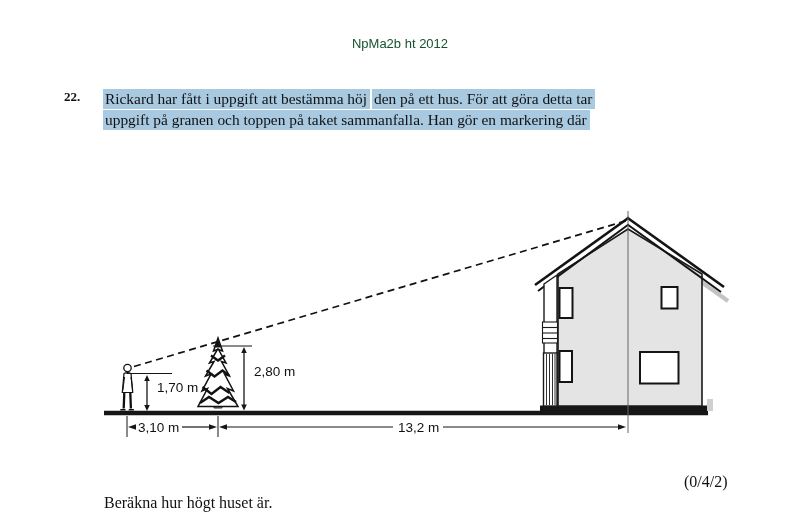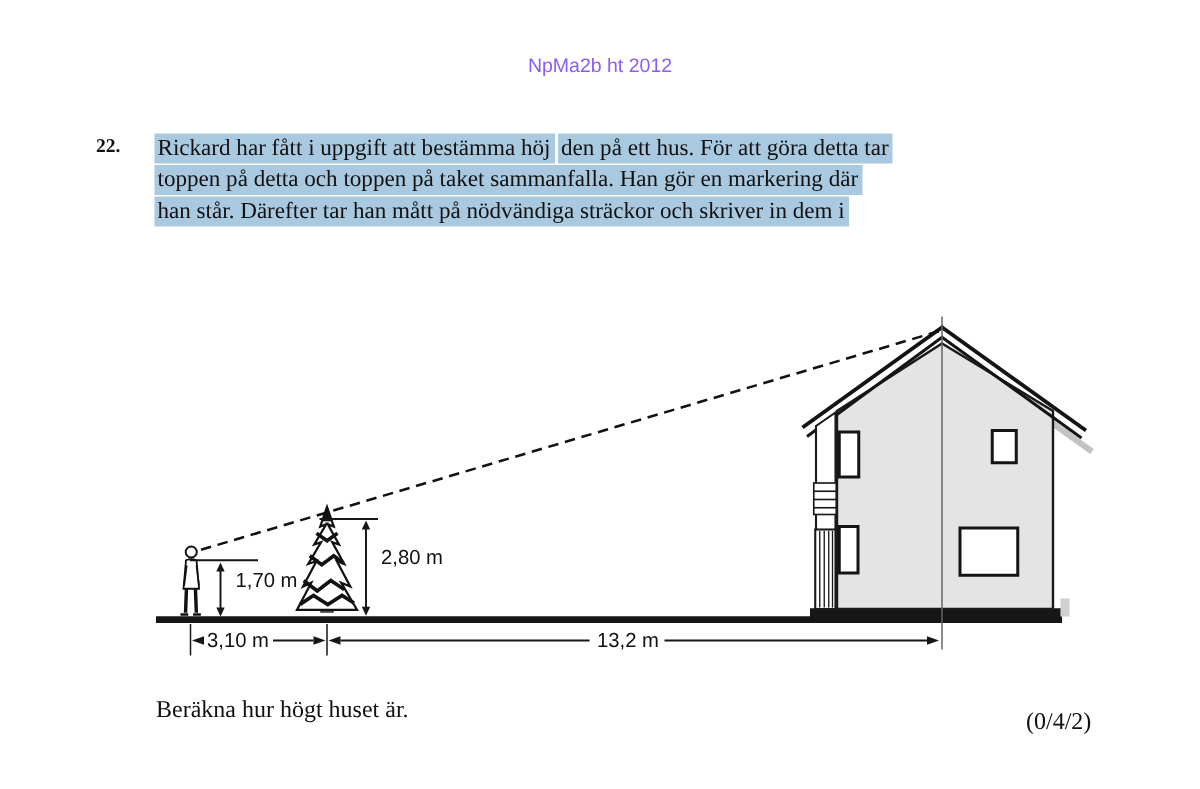--- a/index.html
+++ b/index.html
@@ -2,34 +2,34 @@
 <html style="--highlight-color: #a8c9e0; --house-fill: #e4e4e4; --ink: #111111;"><head>
 <meta charset="utf-8">
 <style>
   html,body { margin:0; padding:0; background:#ffffff; }
   .page {
     position:relative; width:800px; height:526px; background:#ffffff;
     font-family:"Liberation Serif", serif; color:#111; overflow:hidden;
   }
   .doc-header {
     position:absolute; top:36px; left:0; width:800px; text-align:center;
-    font-family:"Liberation Sans", sans-serif; font-size:13px; color:#8b5cf6;
+    font-family:"Liberation Sans", sans-serif; font-size:13px; color:#14532d;
   }
   .q-number {
     position:absolute; left:64px; top:89px; font-weight:bold; font-size:13px;
   }
   .q-text { position:absolute; left:103px; top:88px; }
   .q-line { height:21px; line-height:21px; white-space:nowrap; font-size:15.4px;font-family:Liberation Serif, serif; }
   .hl {
     background:var(--highlight-color, #a8c9e0);
     padding:1px 3px 2px 2px;
   }
   .hl + .hl { margin-left:2px; }
   .prompt-line {
-    position:absolute; left:104px; top:465px; font-size:16px;
+    position:absolute; left:104px; top:494px; font-size:16px;
   }
   .score-label {
     position:absolute; left:684px; top:473px; font-size:16px;
   }
   .diagram-svg { position:absolute; left:0; top:0; }
   .dim-label {
     font-family:"Liberation Sans", sans-serif; font-size:13.5px; fill:#111;
   }
   svg line, svg path, svg polygon, svg rect, svg circle { vector-effect:none; }
 </style>
@@ -37,22 +37,21 @@
 <body>
 
 <div class="page">
 
   <div class="doc-header">NpMa2b ht 2012</div>
 
   <div class="q-number">22.</div>
 
   <div class="q-text">
     <div class="q-line"><span class="hl">Rickard har fått i uppgift att bestämma höj</span><span class="hl">den på ett hus. För att göra detta tar</span></div>
-    <div class="q-line"><span class="hl">toppen på detta och toppen på taket sammanfalla. Han gör en markering där</span></div>
-    <div class="q-line"><span class="hl">han står. Därefter tar han mått på nödvändiga sträckor och skriver in dem i</span></div>
+    <div class="q-line"><span class="hl">uppgift på granen och toppen på taket sammanfalla. Han gör en markering där</span></div>
   </div>
 
   <svg class="diagram-svg" width="800" height="526" viewBox="0 0 800 526" stroke-linecap="butt" stroke-linejoin="miter">
 
     <line x1="104" y1="413" x2="708" y2="413" stroke="#161616" stroke-width="4.5"></line>
 
     <g stroke="#1a1a1a" fill="none">
 
       <line x1="700" y1="281" x2="728" y2="301" stroke="#c3c3c3" stroke-width="4"></line>
       <rect x="707" y="399" width="6" height="12" fill="#cfcfcf" stroke="none"></rect>

